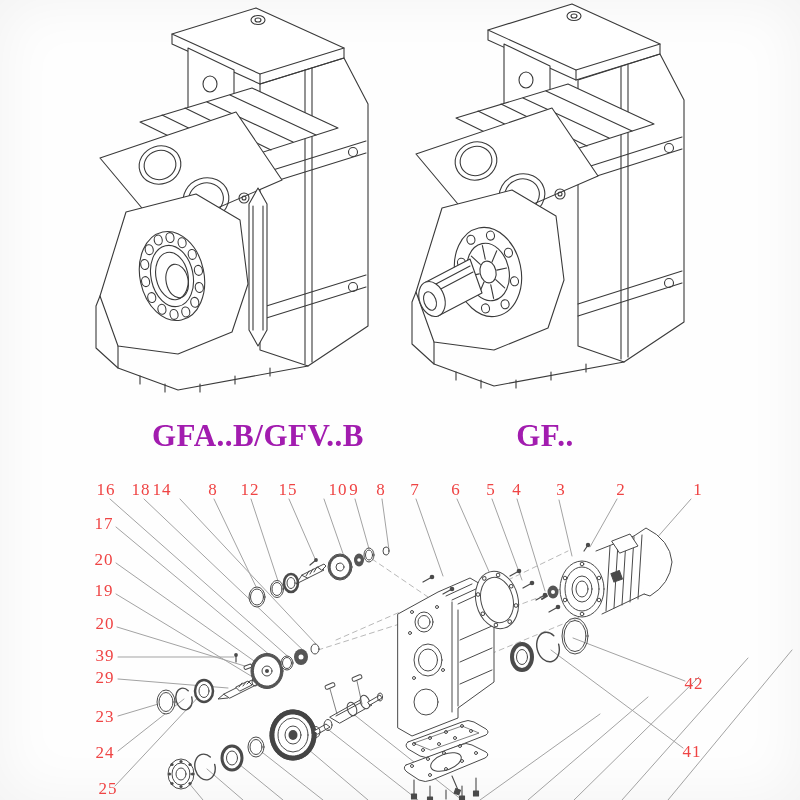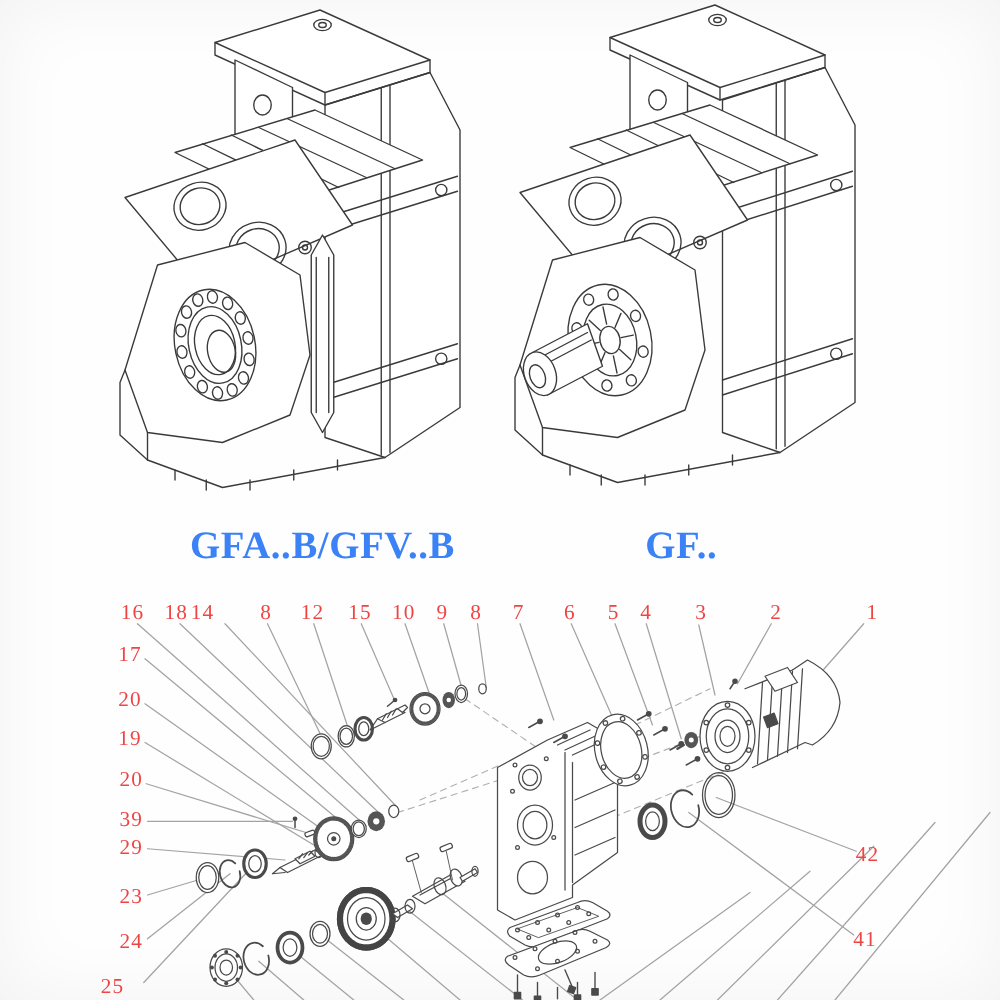--- a/index.html
+++ b/index.html
@@ -5,21 +5,21 @@
   html,body{margin:0;padding:0;}
   body{width:800px;height:800px;position:relative;background:#ffffff;
        font-family:"Liberation Serif", serif;overflow:hidden;}
   .page{position:absolute;inset:0;background:#fefefe;
         box-shadow:inset 0 0 60px rgba(0,0,0,0.05);}
   svg{position:absolute;left:0;top:0;}
   .txt-layer{position:absolute;inset:0;pointer-events:none;}
   .co{position:absolute;transform:translate(-50%,-50%);
       font-size:17px;color:#ef4444;letter-spacing:1px;}
   .model-label{position:absolute;transform:translate(-50%,-50%);
-      font-size:31px;font-weight:bold;color:#3b82f6;letter-spacing:.5px;
+      font-size:31px;font-weight:bold;color:#a21caf;letter-spacing:.5px;
       white-space:nowrap;}
 </style>
 </head>
 <body>
 
 <div class="page">
 
 <svg width="800" height="800" viewBox="0 0 800 800" stroke-linejoin="round" stroke-linecap="round">
 
   <g stroke="#a3a3a3" stroke-width="1" fill="none">
@@ -442,33 +442,33 @@
 
   <span class="co" style="left:698px;top:490px">1</span>
   <span class="co" style="left:621px;top:490px">2</span>
   <span class="co" style="left:561px;top:490px">3</span>
   <span class="co" style="left:517px;top:490px">4</span>
   <span class="co" style="left:491px;top:490px">5</span>
   <span class="co" style="left:456px;top:490px">6</span>
   <span class="co" style="left:415px;top:490px">7</span>
   <span class="co" style="left:381px;top:490px">8</span>
   <span class="co" style="left:354px;top:490px">9</span>
-  <span class="co" style="left:323px;top:490px">10</span>
+  <span class="co" style="left:338px;top:490px">10</span>
   <span class="co" style="left:288px;top:490px">15</span>
   <span class="co" style="left:250px;top:490px">12</span>
   <span class="co" style="left:213px;top:490px">8</span>
   <span class="co" style="left:162px;top:490px">14</span>
   <span class="co" style="left:141px;top:490px">18</span>
   <span class="co" style="left:106px;top:490px">16</span>
   <span class="co" style="left:104px;top:524px">17</span>
   <span class="co" style="left:104px;top:560px">20</span>
   <span class="co" style="left:104px;top:591px">19</span>
   <span class="co" style="left:105px;top:624px">20</span>
   <span class="co" style="left:105px;top:656px">39</span>
   <span class="co" style="left:105px;top:678px">29</span>
   <span class="co" style="left:105px;top:717px">23</span>
   <span class="co" style="left:105px;top:753px">24</span>
-  <span class="co" style="left:90px;top:789px">25</span>
+  <span class="co" style="left:108px;top:789px">25</span>
   <span class="co" style="left:692px;top:752px">41</span>
   <span class="co" style="left:694px;top:684px">42</span>
 </div>
 
 </div>
 
 </body></html>

